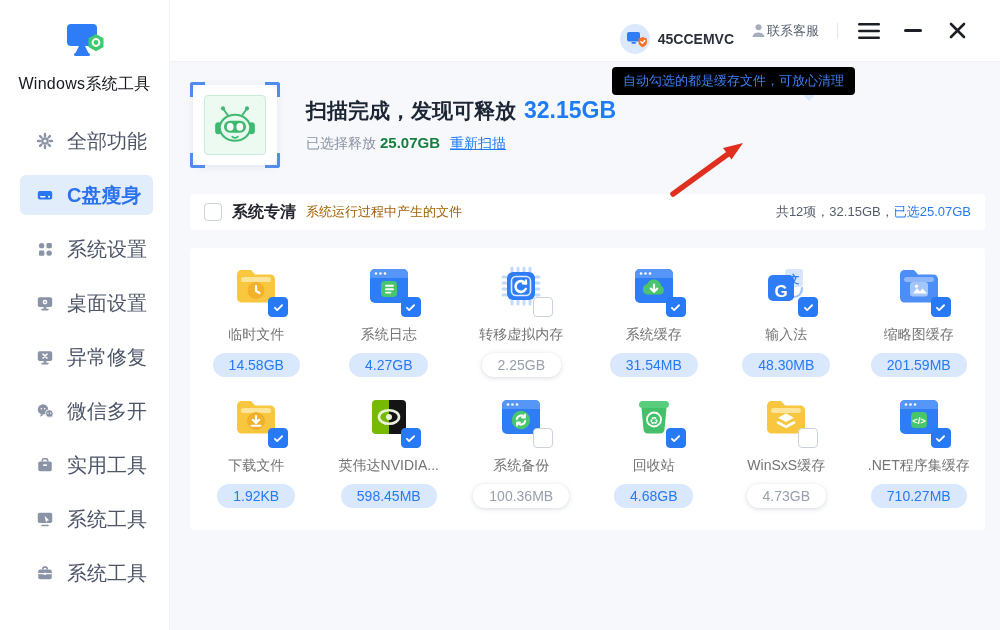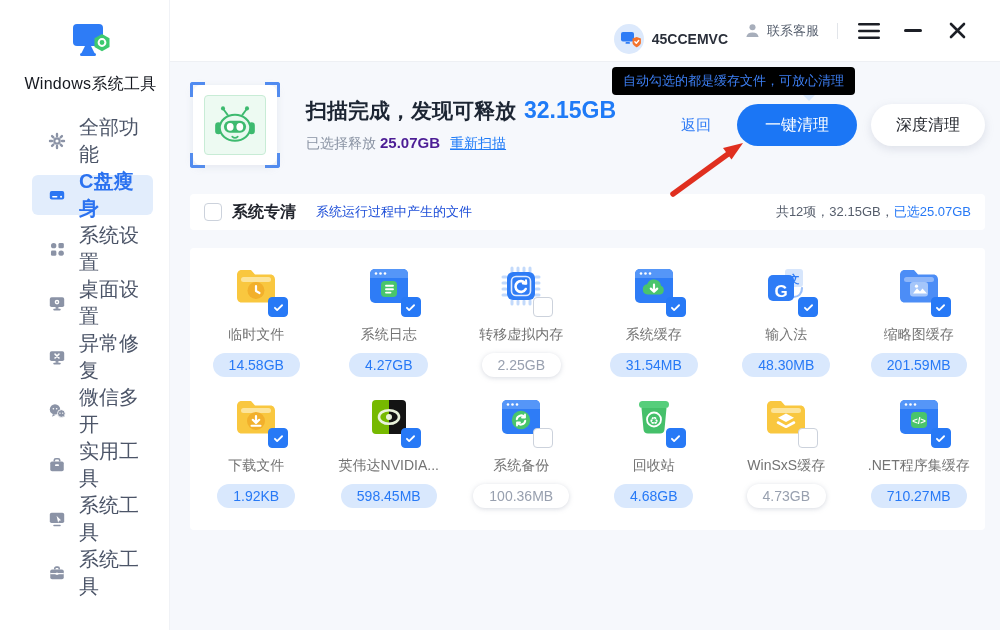--- a/index.html
+++ b/index.html
@@ -1,36 +1,36 @@
 <!DOCTYPE html>
 <html><head>
 <meta charset="utf-8">
 <style>
   * { margin:0; padding:0; box-sizing:border-box; }
   html,body { width:1000px; height:630px; overflow:hidden; }
   body { font-family:"Liberation Sans","DejaVu Sans",sans-serif; background:#fff; }
   .app { width:1000px; height:630px; display:flex; }
 
   
-  .sidebar { width:170px; height:630px; background:#fff; border-right:1px solid #f0f2f6; flex-shrink:0;padding-left:12px; }
+  .sidebar { width:170px; height:630px; background:#fff; border-right:1px solid #f0f2f6; flex-shrink:0; }
   .logo-area { text-align:center; padding-top:22px; }
   .app-title { font-size:16px; color:#15181f; margin-top:6px; letter-spacing:.3px; }
   .nav { margin-top:26px; }
   .nav-item { display:flex; align-items:center; gap:13px; height:40px; margin:0 16px 14px 20px;
               padding-left:16px; border-radius:6px; color:#4c5568; font-size:20px; cursor:pointer; }
   .nav-item .nicon { width:18px; height:18px; color:#8b93a6; display:flex; align-items:center; justify-content:center; }
   .nav-item.active { background:#e2edfc; color:#2b72f0; font-weight:bold; }
   .nav-item.active .nicon { color:#2b76f3; }
 
   
   .main { flex:1; display:flex; flex-direction:column; position:relative; }
   .titlebar { height:62px; background:#fff; border-bottom:1px solid #eef0f4; display:flex;
               align-items:center; justify-content:flex-end; padding-right:30px; }
   .account { display:flex; align-items:center; gap:8px; font-size:14px; color:#2a2f3a; font-weight:bold; cursor:pointer;margin-top:16px; }
-  .support { display:flex; align-items:center; gap:6px; font-size:13px; color:#565f6e; margin-left:16px; cursor:pointer;text-align:center; }
+  .support { display:flex; align-items:center; font-size:13px; color:#565f6e; margin-left:16px; cursor:pointer;text-align:center; }
   .tb-divider { width:1px; height:16px; background:#e2e5ea; margin:0 18px; }
   .win-btn { width:26px; height:26px; display:flex; align-items:center; justify-content:center; cursor:pointer; }
   .win-btn + .win-btn { margin-left:18px; }
 
   .content { flex:1; background:#f6f8fc; position:relative; padding:0 15px 0 20px; }
 
   .tooltip { position:absolute; top:5px; right:145px; background:#000000; color:#3c7ef2;
              font-size:13px; padding:5px 11px; border-radius:4px; z-index:3; }
   .tooltip:after { content:""; position:absolute; top:100%; right:40px; border:6px solid transparent;
                    border-top-color:#d9e8fc; }
@@ -44,39 +44,39 @@
   .corner { position:absolute; width:15px; height:15px; border:3px solid #4f8bf2; }
   .corner.tl { top:0; left:0; border-right:none; border-bottom:none; border-radius:3px 0 0 0; }
   .corner.tr { top:0; right:0; border-left:none; border-bottom:none; border-radius:0 3px 0 0; }
   .corner.bl { bottom:0; left:0; border-right:none; border-top:none; border-radius:0 0 0 3px; }
   .corner.br { bottom:0; right:0; border-left:none; border-top:none; border-radius:0 0 3px 0; }
 
   .scan-text { margin-left:26px; }
   .line1 { font-size:21px; font-weight:bold; color:#1c2533; }
   .big-size { font-size:23px; color:#1f7bf7; margin-left:8px; }
   .line2 { margin-top:9px; font-size:14px; color:#8a93a3; }
-  .sel-size { font-size:15px; font-weight:bold; color:#4c1d95; margin:0 4px; }
+  .sel-size { font-size:15px; font-weight:bold; color:#15803d; margin:0 4px; }
   .rescan { color:#1f7bf7; text-decoration:underline; margin-left:6px; cursor:pointer; }
 
   .header-actions { margin-left:auto; display:flex; align-items:center; }
   .back-link { font-size:15px; color:#2f7bf5; cursor:pointer; margin-right:26px; }
   .btn { height:42px; border:none; border-radius:21px; font-size:16px; cursor:pointer;
          font-family:inherit; }
   .btn-primary { width:120px; background:#1b76f5; color:#fff; }
   .btn-white { width:114px; background:#fff; color:#23262d; margin-left:14px;
                box-shadow:0 3px 10px rgba(120,130,155,.20); }
 
   .arrow-svg { position:absolute; left:495px; top:72px; z-index:2; pointer-events:none; }
 
   .section-bar { margin-top:26px; height:36px; background:#fff; border-radius:4px;
                  display:flex; align-items:center; padding:0 14px; }
   .cb { width:18px; height:18px; border-radius:4px; background:#fff; border:1.5px solid #ccd2dc;
         display:flex; align-items:center; justify-content:center; cursor:pointer; flex-shrink:0; }
   .sec-title { font-size:16px; font-weight:bold; color:#23262e; margin-left:10px; }
-  .sec-desc { font-size:13px; color:#1d4ed8; margin-left:20px; }
+  .sec-desc { font-size:13px; color:#a16207; margin-left:10px; }
   .sec-summary { margin-left:auto; font-size:13px; color:#555d6b; }
   .sec-selected { color:#2779f6; }
 
   .grid-card { margin-top:18px; background:#fff; border-radius:4px; padding:14px 0 22px; }
   .grid { display:grid; grid-template-columns:repeat(6,1fr); row-gap:16px; }
   .cell { display:flex; flex-direction:column; align-items:center; cursor:pointer; }
   .iconwrap { position:relative; width:48px; height:48px; }
   .item-cb { position:absolute; right:-8px; bottom:-7px; width:20px; height:20px; border-radius:4px;
              background:#fff; border:1.5px solid #ccd2dc; display:flex; align-items:center;
              justify-content:center; cursor:pointer; }
@@ -278,25 +278,20 @@
 
         <div class="scan-text">
           <div class="line1">
             <span>扫描完成，发现可释放</span><span class="big-size">32.15GB</span>
           </div>
           <div class="line2">
             <span>已选择释放</span><span class="sel-size">25.07GB</span><a class="rescan">重新扫描</a>
           </div>
         </div>
 
-        <div class="header-actions">
-          <a class="back-link">返回</a>
-          <button class="btn btn-primary">一键清理</button>
-          <button class="btn btn-white">深度清理</button>
-        </div>
       </div>
 
       <svg class="arrow-svg" width="92" height="68" viewBox="0 0 92 68">
         <line x1="8" y1="60" x2="63" y2="20" stroke="#E02F1F" stroke-width="5.5" stroke-linecap="round"></line>
         <polygon points="78,9 66.5,25.5 58,14" fill="#E02F1F"></polygon>
       </svg>
 
       <div class="section-bar">
         <span class="cb"></span>
         <span class="sec-title">系统专清</span>

